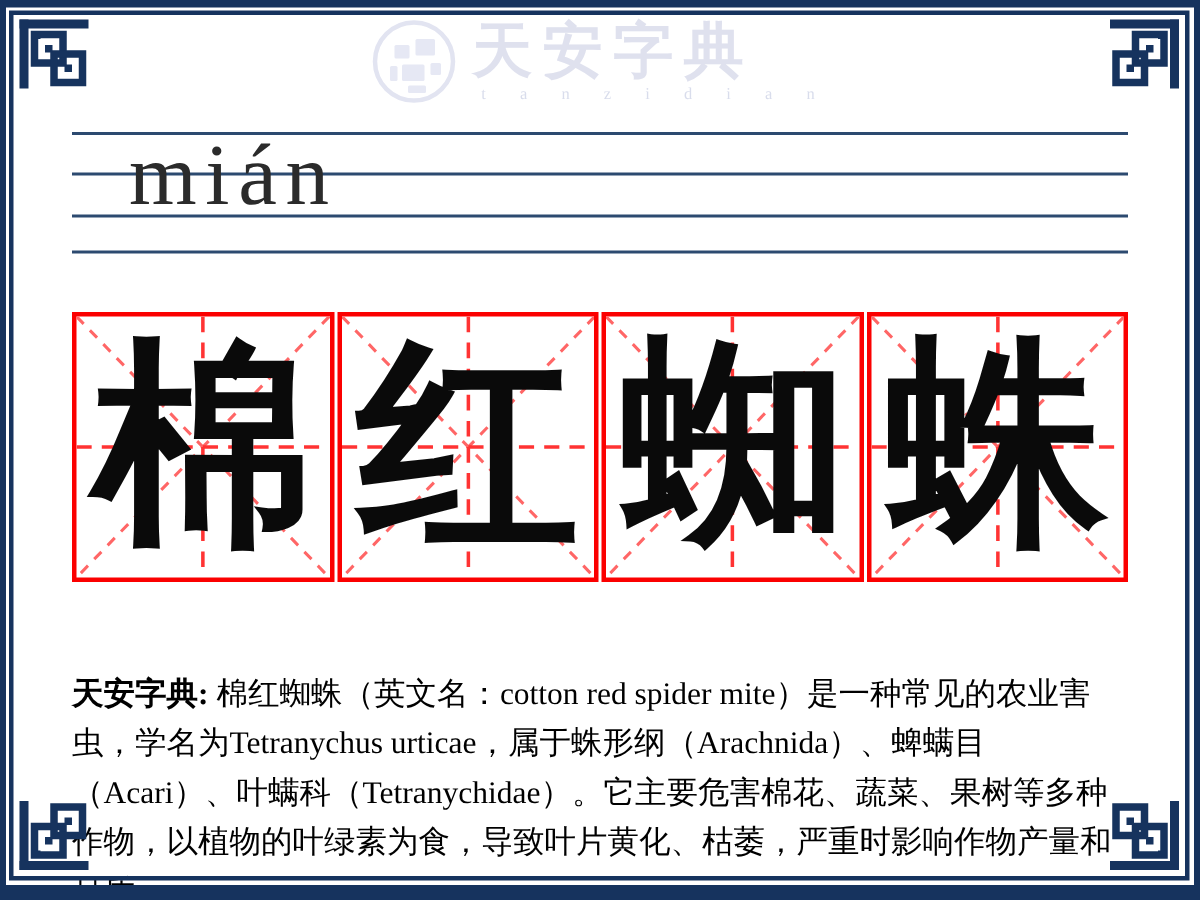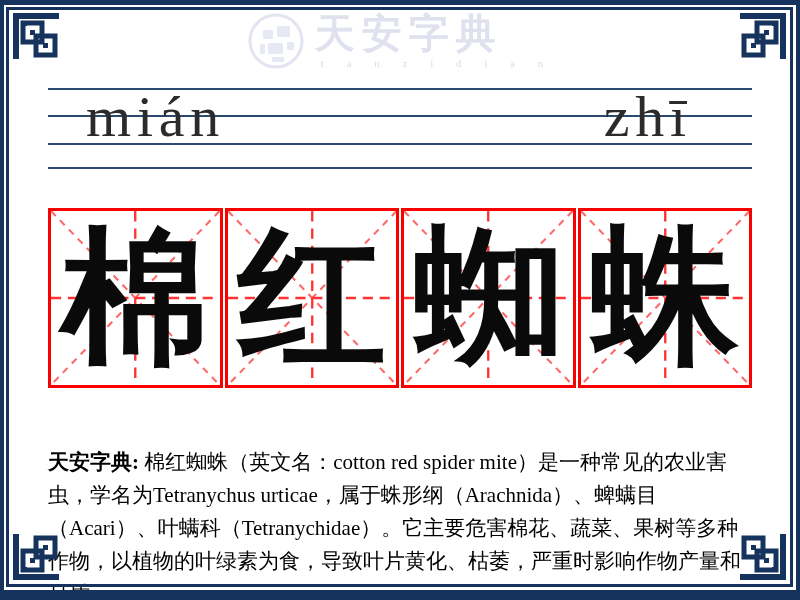--- a/index.html
+++ b/index.html
@@ -158,21 +158,20 @@
   </div>
 </div>
 
 <div class="pinyin-grid">
   <div class="pline pl1"></div>
   <div class="pline pl2"></div>
   <div class="pline pl3"></div>
   <div class="pline pl4"></div>
   <div class="pinyin-text">
     <span>mián</span>
-    <span>zhī</span>
   </div>
 </div>
 
 <div class="chars">
   <div class="cbox">
     <svg class="grid" viewBox="0 0 100 100" preserveAspectRatio="none">
       <line x1="0" y1="0" x2="100" y2="100" stroke="#ff6666" stroke-width="1.2" stroke-dasharray="4 3.5"></line>
       <line x1="100" y1="0" x2="0" y2="100" stroke="#ff6666" stroke-width="1.2" stroke-dasharray="4 3.5"></line>
       <line x1="0" y1="50" x2="100" y2="50" stroke="#ff3333" stroke-width="1.4" stroke-dasharray="6 4"></line>
       <line x1="50" y1="0" x2="50" y2="100" stroke="#ff3333" stroke-width="1.4" stroke-dasharray="6 4"></line>

